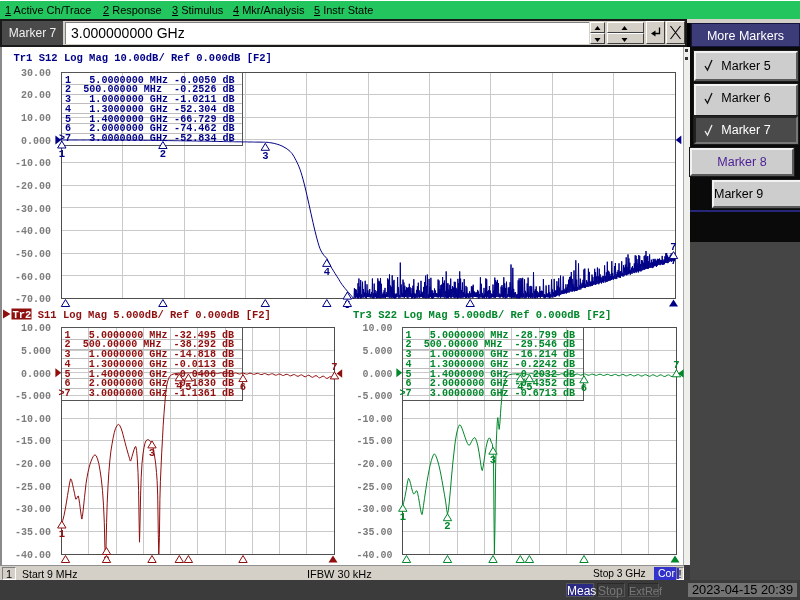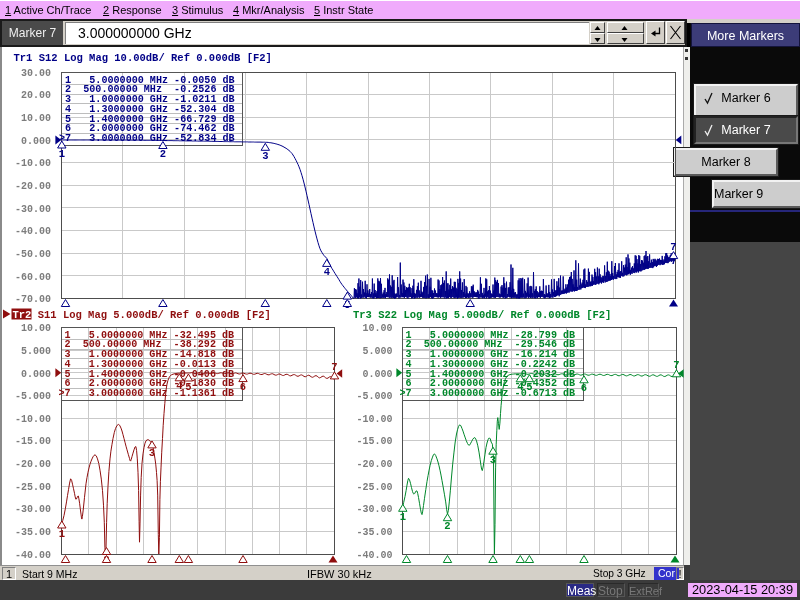--- a/index.html
+++ b/index.html
@@ -3,32 +3,32 @@
 *{margin:0;padding:0;box-sizing:border-box}
 body{width:800px;height:600px;overflow:hidden;font-family:"Liberation Sans",sans-serif;background:#000}
 #scr{position:relative;width:800px;height:600px}
 .abs{position:absolute}
 .btn3d{background:#cdcdcd;border-top:2px solid #f2f2f2;border-left:2px solid #f2f2f2;border-bottom:2px solid #5a5a5a;border-right:2px solid #5a5a5a;outline:1px solid #1a1a1a}
 .sil3d{background:#d4d0c8;border-top:1px solid #ffffff;border-left:1px solid #ffffff;border-bottom:1px solid #404040;border-right:1px solid #404040}
 .sunk{border-top:1px solid #808080;border-left:1px solid #808080;border-bottom:1px solid #ffffff;border-right:1px solid #ffffff}
 </style></head><body>
 <div id="scr">
 
- <div class="abs" style="left:0;top:0;width:800px;height:19px;background:#f0abfc;border-top:1px solid #fff;font-size:11px;color:#000">
+ <div class="abs" style="left:0;top:0;width:800px;height:19px;background:#22c55e;border-top:1px solid #fff;font-size:11px;color:#000">
   <span class="abs" style="left:5px;top:3px"><u>1</u> Active Ch/Trace</span>
   <span class="abs" style="left:103px;top:3px"><u>2</u> Response</span>
   <span class="abs" style="left:172px;top:3px"><u>3</u> Stimulus</span>
   <span class="abs" style="left:233px;top:3px"><u>4</u> Mkr/Analysis</span>
   <span class="abs" style="left:314px;top:3px"><u>5</u> Instr State</span>
  </div>
  <div class="abs" style="left:687px;top:19px;width:113px;height:4px;background:#d4d0c8"></div>
 
  <div class="abs" style="left:0;top:19px;width:687px;height:28px;background:#d4d0c8;border:2px solid #1a1a1a">
   <div class="abs" style="left:0;top:0;width:61px;height:24px;background:#4a4a4a;color:#f0f0f0;font-size:12px;line-height:24px;text-align:center">Marker 7</div>
-  <div class="abs" style="left:63px;top:1px;width:524px;height:22px;background:#fff;border-top:1px solid #808080;border-left:1px solid #808080;font-size:14px;color:#000;line-height:21px;padding-left:12px">3.000000000 GHz</div>
+  <div class="abs" style="left:63px;top:1px;width:524px;height:22px;background:#fff;border-top:1px solid #808080;border-left:1px solid #808080;font-size:14px;color:#000;line-height:21px;padding-left:5px">3.000000000 GHz</div>
   <div class="abs sil3d" style="left:588px;top:1px;width:15px;height:11px">
         <svg width="11" height="9" style="position:absolute;left:1px;top:1px">
           <polygon points="5.5,2 8.5,6 2.5,6" fill="#000"></polygon>
         </svg>
       </div>
   <div class="abs sil3d" style="left:588px;top:12px;width:15px;height:11px">
         <svg width="11" height="9" style="position:absolute;left:1px;top:1px">
           <polygon points="2.5,3 8.5,3 5.5,7" fill="#000"></polygon>
         </svg>
       </div>
@@ -58,46 +58,49 @@
  <div class="abs" style="left:0;top:47px;width:2px;height:533px;background:#8a8a8a"></div>
  <div class="abs" style="left:2px;top:47px;width:681px;height:518px;background:#fff"></div>
 
  <div class="abs" style="left:683px;top:47px;width:7px;height:518px;background:#efefec;border-left:1px solid #aaa"></div>
  <div class="abs" style="left:685px;top:49px;width:3px;height:3px;background:#333"></div>
  <div class="abs" style="left:685px;top:57px;width:3px;height:3px;background:#333"></div>
 
  <div class="abs" style="left:690px;top:23px;width:110px;height:219px;background:#0a0a0a"></div>
  <div class="abs" style="left:690px;top:242px;width:110px;height:338px;background:#454545"></div>
  <div class="abs" style="left:691px;top:23px;width:109px;height:24px;background:#3c3c78;color:#fff;font-size:12.5px;line-height:24px;text-align:center;border:1px solid #14143c">More Markers</div>
+ <div class="abs btn3d" style="left:694px;top:51px;width:104px;height:30px;font-size:12.5px;color:#000;line-height:26px;text-align:center">Marker 5<svg width="12" height="14" style="position:absolute;left:7px;top:6px">
+        <polyline points="2,7 4.5,11 9,1" stroke="#111" stroke-width="1.3" fill="none"></polyline>
+      </svg></div>
  <div class="abs btn3d" style="left:694px;top:84px;width:104px;height:35px;font-size:12.5px;color:#000;line-height:25px;text-align:center">Marker 6<svg width="12" height="14" style="position:absolute;left:7px;top:6px">
         <polyline points="2,7 4.5,11 9,1" stroke="#111" stroke-width="1.3" fill="none"></polyline>
       </svg></div>
  <div class="abs" style="left:694px;top:116px;width:104px;height:28px;background:#4a4a4a;border-top:2px solid #222;border-left:2px solid #222;border-bottom:2px solid #777;border-right:2px solid #777;outline:1px solid #1a1a1a;font-size:12.5px;color:#fff;line-height:24px;text-align:center">Marker 7<svg width="12" height="14" style="position:absolute;left:7px;top:6px">
         <polyline points="2,7 4.5,11 9,1" stroke="#eee" stroke-width="1.3" fill="none"></polyline>
       </svg></div>
- <div class="abs btn3d" style="left:674px;top:148px;width:104px;height:28px;font-size:12.5px;color:#000000;line-height:24px;text-align:center">Marker 8</div>
+ <div class="abs btn3d" style="left:690px;top:148px;width:104px;height:28px;font-size:12.5px;color:#4c1d95;line-height:24px;text-align:center">Marker 8</div>
  <div class="abs btn3d" style="left:712px;top:180px;width:104px;height:28px;font-size:12.5px;color:#000;line-height:24px;text-align:left">Marker 9</div>
  <div class="abs" style="left:690px;top:209.5px;width:110px;height:2px;background:#26267a"></div>
 
  <div class="abs" style="left:0;top:565px;width:684px;height:15px;background:#d4d0c8;border-top:1px solid #909090;font-size:11px;color:#000">
   <div class="abs sunk" style="left:2px;top:1px;width:14px;height:13px;text-align:center;line-height:12px">1</div>
   <span class="abs" style="left:22px;top:1.5px;font-size:10.5px">Start 9 MHz</span>
   <span class="abs" style="left:307px;top:1.5px;font-size:11px">IFBW 30 kHz</span>
   <span class="abs" style="left:593px;top:1.5px;font-size:10.2px">Stop 3 GHz</span>
   <div class="abs" style="left:654px;top:1px;width:25px;height:13px;background:#3333cc;color:#fff;text-align:center;line-height:13px;font-size:10.5px">Cor</div>
   <div class="abs sunk" style="left:676px;top:1px;width:8px;height:13px;text-align:center;line-height:12px">!</div>
  </div>
  <div class="abs" style="left:684px;top:565px;width:6px;height:15px;background:#3b3b3b"></div>
 
  <div class="abs" style="left:0;top:580px;width:800px;height:20px;background:#3b3b3b;font-size:12px">
   <div class="abs" style="left:566px;top:3px;width:28px;height:14px;background:#2a2a85;color:#fff;text-align:center;line-height:14px;border:1px solid #555">Meas</div>
   <div class="abs" style="left:597px;top:3px;width:28px;height:14px;color:#787878;line-height:14px;border:1px solid #2a2a2a;border-bottom-color:#555;border-right-color:#555">Stop</div>
   <div class="abs" style="left:628px;top:3px;width:31px;height:14px;color:#787878;text-align:center;line-height:14px;border:1px solid #2a2a2a;border-bottom-color:#555;border-right-color:#555;font-size:11px">ExtRef</div>
   <div class="abs" style="left:694px;top:3px;width:23px;height:14px;background:#b03030;color:#fde047;text-align:center;line-height:14px;border:3px solid #14b8a6">Svc</div>
-  <div class="abs" style="left:688px;top:3px;width:109px;height:14px;background:#f0abfc;color:#000;text-align:center;line-height:14px;font-size:12.8px">2023-04-15 20:39</div>
+  <div class="abs" style="left:688px;top:3px;width:109px;height:14px;background:#737373;color:#000;text-align:center;line-height:14px;font-size:12.8px">2023-04-15 20:39</div>
  </div>
  <svg width="800" height="600" viewBox="0 0 800 600" style="position:absolute;left:0;top:0">
       <line x1="122.8" y1="72.0" x2="122.8" y2="298.5" stroke="#c9c9c9" stroke-width="1" shape-rendering="crispEdges"></line>
       <line x1="184.2" y1="72.0" x2="184.2" y2="298.5" stroke="#c9c9c9" stroke-width="1" shape-rendering="crispEdges"></line>
       <line x1="245.6" y1="72.0" x2="245.6" y2="298.5" stroke="#c9c9c9" stroke-width="1" shape-rendering="crispEdges"></line>
       <line x1="306.9" y1="72.0" x2="306.9" y2="298.5" stroke="#c9c9c9" stroke-width="1" shape-rendering="crispEdges"></line>
       <line x1="368.2" y1="72.0" x2="368.2" y2="298.5" stroke="#c9c9c9" stroke-width="1" shape-rendering="crispEdges"></line>
       <line x1="429.6" y1="72.0" x2="429.6" y2="298.5" stroke="#c9c9c9" stroke-width="1" shape-rendering="crispEdges"></line>
       <line x1="490.9" y1="72.0" x2="490.9" y2="298.5" stroke="#c9c9c9" stroke-width="1" shape-rendering="crispEdges"></line>
       <line x1="552.3" y1="72.0" x2="552.3" y2="298.5" stroke="#c9c9c9" stroke-width="1" shape-rendering="crispEdges"></line>

